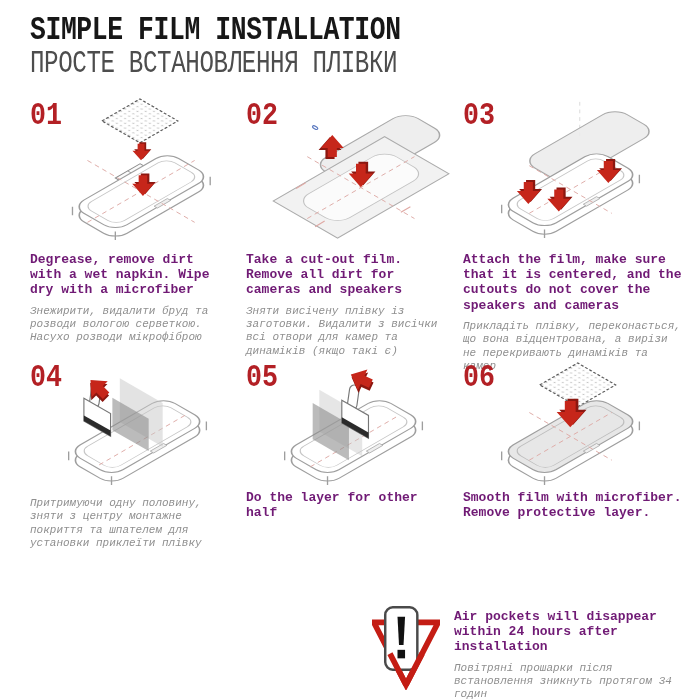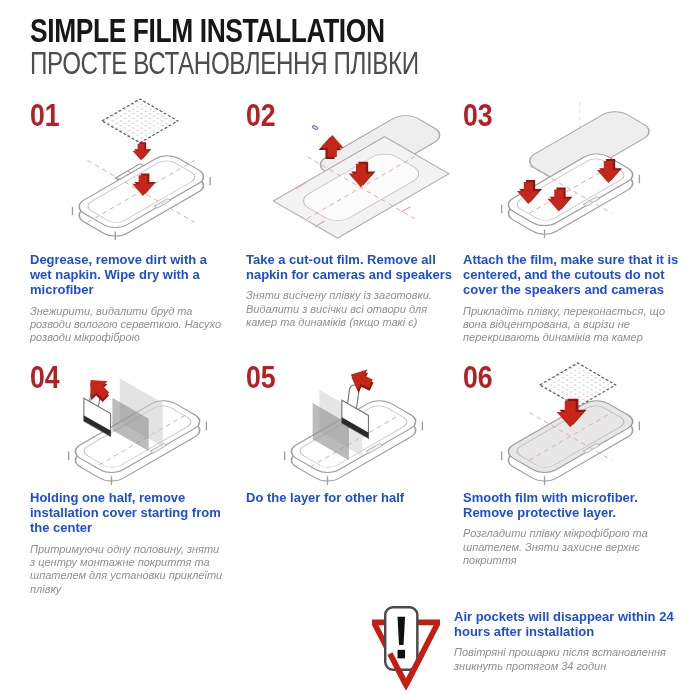--- a/index.html
+++ b/index.html
@@ -2,40 +2,40 @@
 <html><head>
 <meta charset="utf-8">
 <style>
   html,body{margin:0;padding:0;}
   body{
     width:700px;height:700px;background:#ffffff;
     font-family:"Liberation Sans", sans-serif;
     position:relative;overflow:hidden;
     --accent:#b32025; --arrow:#c6261a;
   }
-  .page{position:absolute;inset:0;}
+  .page{position:absolute;inset:0;font-family:Liberation Mono, monospace;}
   .header{position:absolute;left:30px;top:14px;}
   .title-en{
     font-weight:bold;font-size:33px;color:#171717;line-height:1.04;
     letter-spacing:-0.5px;transform:scaleX(.80);transform-origin:0 0;white-space:nowrap;
   }
   .title-ua{
     font-weight:normal;font-size:31px;color:#4d4d4d;line-height:1.06;
     letter-spacing:-0.5px;transform:scaleX(.78);transform-origin:0 0;white-space:nowrap;
   }
   .step{position:absolute;}
   .step .num{
     position:absolute;left:0;top:4px;font-size:31px;font-weight:bold;color:var(--accent);
     transform:scaleX(.86);transform-origin:0 0;line-height:1;letter-spacing:0;
   }
   .illus{position:absolute;left:12px;top:2px;}
   .texts{position:absolute;left:0;}
   .row1 .texts{top:156px;}
   .row2 .texts{top:132px;}
-  .txt-en{font-weight:bold;font-size:13px;color:#1d4ed8;line-height:1.17;margin:0;}
+  .txt-en{font-weight:bold;font-size:13px;color:#701a75;line-height:1.17;margin:0;}
   .txt-ua{font-style:italic;font-size:11px;color:#8f8f8f;line-height:1.22;margin:7px 0 0;}
   .s1{left:30px;width:196px;}
   .s2{left:246px;width:206px;}
   .s3{left:463px;width:220px;}
   .row1{top:96px;}
   .row2{top:358px;}
   .warning{position:absolute;left:372px;top:604px;display:flex;align-items:flex-start;}
   .wtexts{margin-left:14px;width:240px;padding-top:5px;}
 </style>
 </head>
@@ -117,21 +117,21 @@
       <use href="#arr-down" transform="translate(78,46) rotate(180) scale(.8)"></use>
       <g>
         <rect transform="matrix(.866,-.5,.866,.5,16,108)" x="0" y="0" width="135" height="78" fill="#f2f2f2" stroke="#ababab" stroke-width="1.2"></rect>
         <rect transform="matrix(.866,-.5,.866,.5,16,108)" x="14" y="14" width="107" height="50" rx="15" fill="#fbfbfb" stroke="#c2c2c2" stroke-width="1"></rect>
       </g>
       <path d="M51.7,126.5 L164.3,61.5 M51.7,61.5 L164.3,126.5" stroke="#ddaaa5" stroke-width="1" stroke-dasharray="5 4" fill="none"></path>
       <path d="M60,135 l10,-6 M150,120 l10,-6 M40,95 l10,-6" stroke="#e0a9a4" stroke-width="1.2" fill="none"></path>
       <use href="#arr-down" transform="translate(108,86) scale(.85)"></use>
     </svg>
     <div class="texts">
-      <p class="txt-en">Take a cut-out film. Remove all napkin for cameras and speakers</p>
+      <p class="txt-en">Take a cut-out film. Remove all dirt for cameras and speakers</p>
       <p class="txt-ua">Зняти висічену плівку із заготовки. Видалити з висічки всі отвори для камер та динаміків (якщо такі є)</p>
     </div>
   </div>
 
   <div class="step row1 s3">
     <div class="num">03</div>
     <svg class="illus" width="200" height="143" viewBox="0 0 210 150">
       <path d="M110,4 L110,42" stroke="#d9d9d9" stroke-width="1" stroke-dasharray="4 4"></path>
       <use href="#film-iso" transform="translate(50,66)"></use>
       <use href="#phone-plain" transform="translate(28,112)"></use>
@@ -150,21 +150,20 @@
     <div class="num">04</div>
     <svg class="illus" width="200" height="126" viewBox="0 0 210 132">
       <use href="#phone-plain" transform="translate(28,96)"></use>
       <path d="M60,110 L150,58" stroke="#ddaaa5" stroke-width="1" stroke-dasharray="5 4" fill="none"></path>
       <polygon points="81.7,65 126.7,91 126.7,45 81.7,19" fill="#c7c7c7" fill-opacity=".5"></polygon>
       <polygon points="73.9,73.5 112,95.5 112,61.5 73.9,39.5" fill="#8e8e8e" fill-opacity=".6"></polygon>
       <use href="#squeegee" transform="translate(44,42)"></use>
       <use href="#arr-down" transform="translate(56,26) rotate(135) scale(.8)"></use>
     </svg>
     <div class="texts">
-      <p class="txt-en">Holding one half, remove installation cover starting from the center</p>
       <p class="txt-ua">Притримуючи одну половину, зняти з центру монтажне покриття та шпателем для установки приклеїти плівку</p>
     </div>
   </div>
 
   <div class="step row2 s2">
     <div class="num">05</div>
     <svg class="illus" width="200" height="126" viewBox="0 0 210 132">
       <use href="#phone-plain" transform="translate(28,96)"></use>
       <path d="M55,112 L148,58" stroke="#ddaaa5" stroke-width="1" stroke-dasharray="5 4" fill="none"></path>
       <polygon points="64.4,75 109.4,101 109.4,57 64.4,31" fill="#c7c7c7" fill-opacity=".45"></polygon>
@@ -180,21 +179,20 @@
   <div class="step row2 s3">
     <div class="num">06</div>
     <svg class="illus" width="200" height="126" viewBox="0 0 210 132">
       <use href="#napkin-iso" transform="translate(68,26)"></use>
       <use href="#phone-shaded" transform="translate(28,96)"></use>
       <path d="M57,105 L143.6,55 M57,55 L143.6,105" stroke="#ddaaa5" stroke-width="1" stroke-dasharray="5 4" fill="none"></path>
       <use href="#arr-down" transform="translate(100,62) scale(.95)"></use>
     </svg>
     <div class="texts">
       <p class="txt-en">Smooth film with microfiber. Remove protective layer.</p>
-      <p class="txt-ua">Розгладити плівку мікрофіброю та шпателем. Зняти захисне верхнє покриття</p>
     </div>
   </div>
 
   <div class="warning">
     <svg width="68" height="86" viewBox="0 0 72 88">
       <polygon points="2,18 70,18 36,84" fill="none" stroke="#c41d14" stroke-width="6" stroke-miterlimit="10"></polygon>
       <rect x="14" y="2" width="34" height="66" rx="8" fill="#ffffff" stroke="#4a4a4a" stroke-width="2.6"></rect>
       <path d="M19,51 L36,84 M53,51 L36,84" stroke="#c41d14" stroke-width="6" fill="none"></path>
       <path d="M27,12 h8 l-1.6,30 h-4.8 z" fill="#111111"></path>
       <rect x="27" y="47" width="8" height="9" fill="#111111"></rect>

